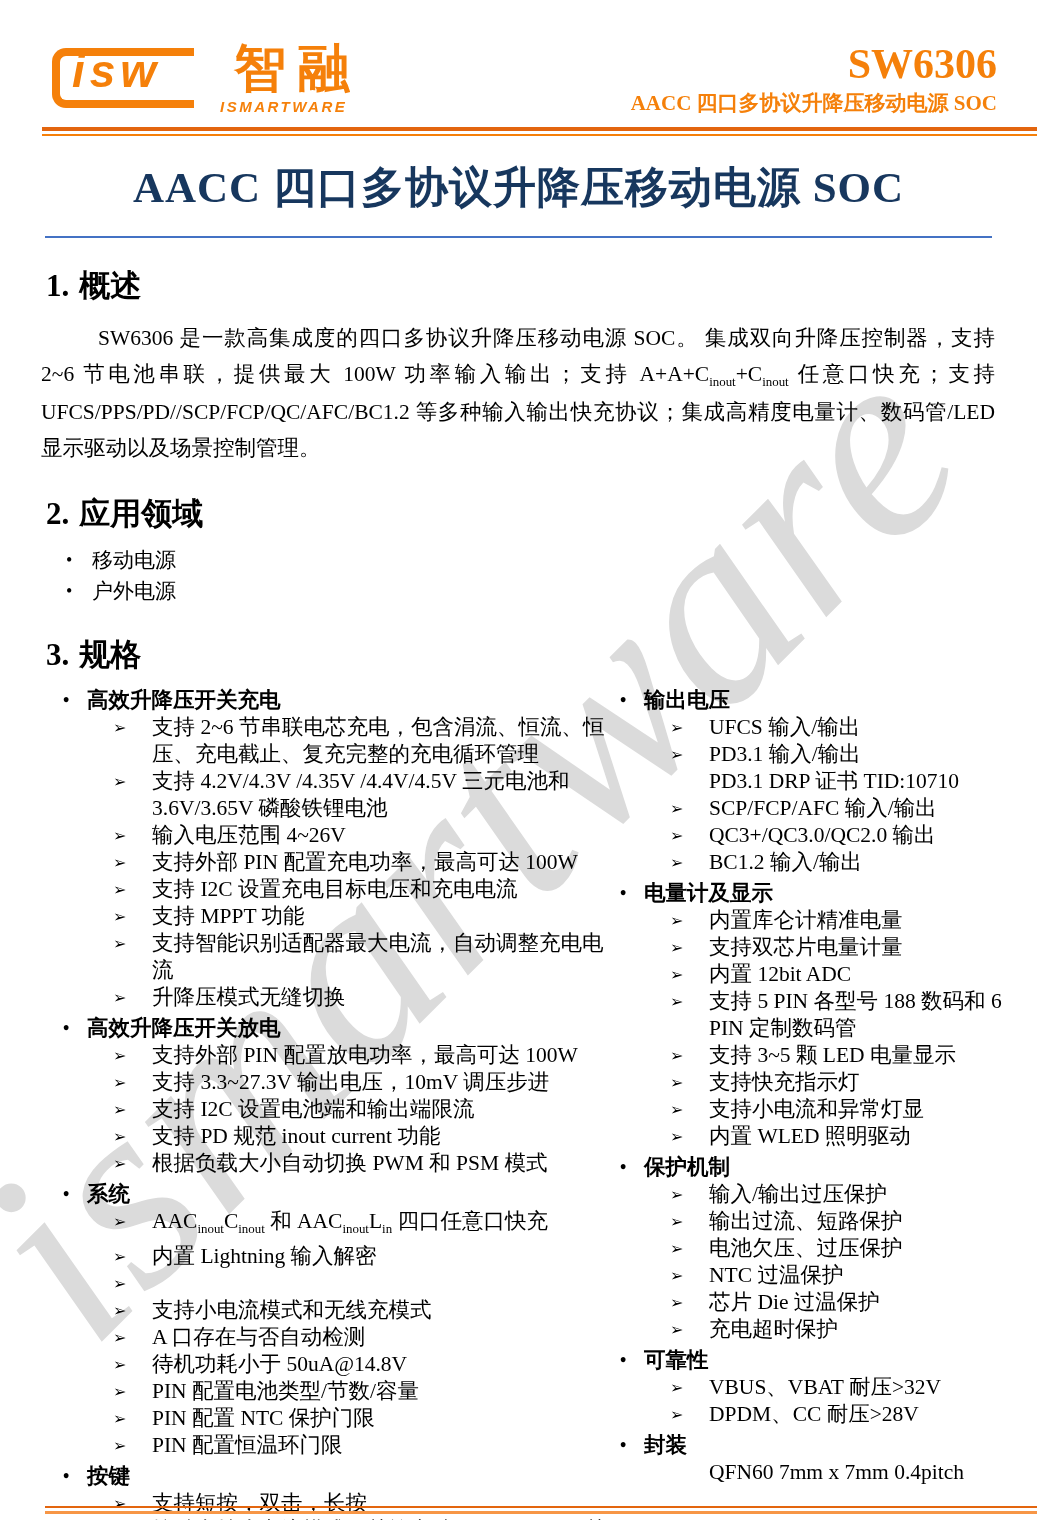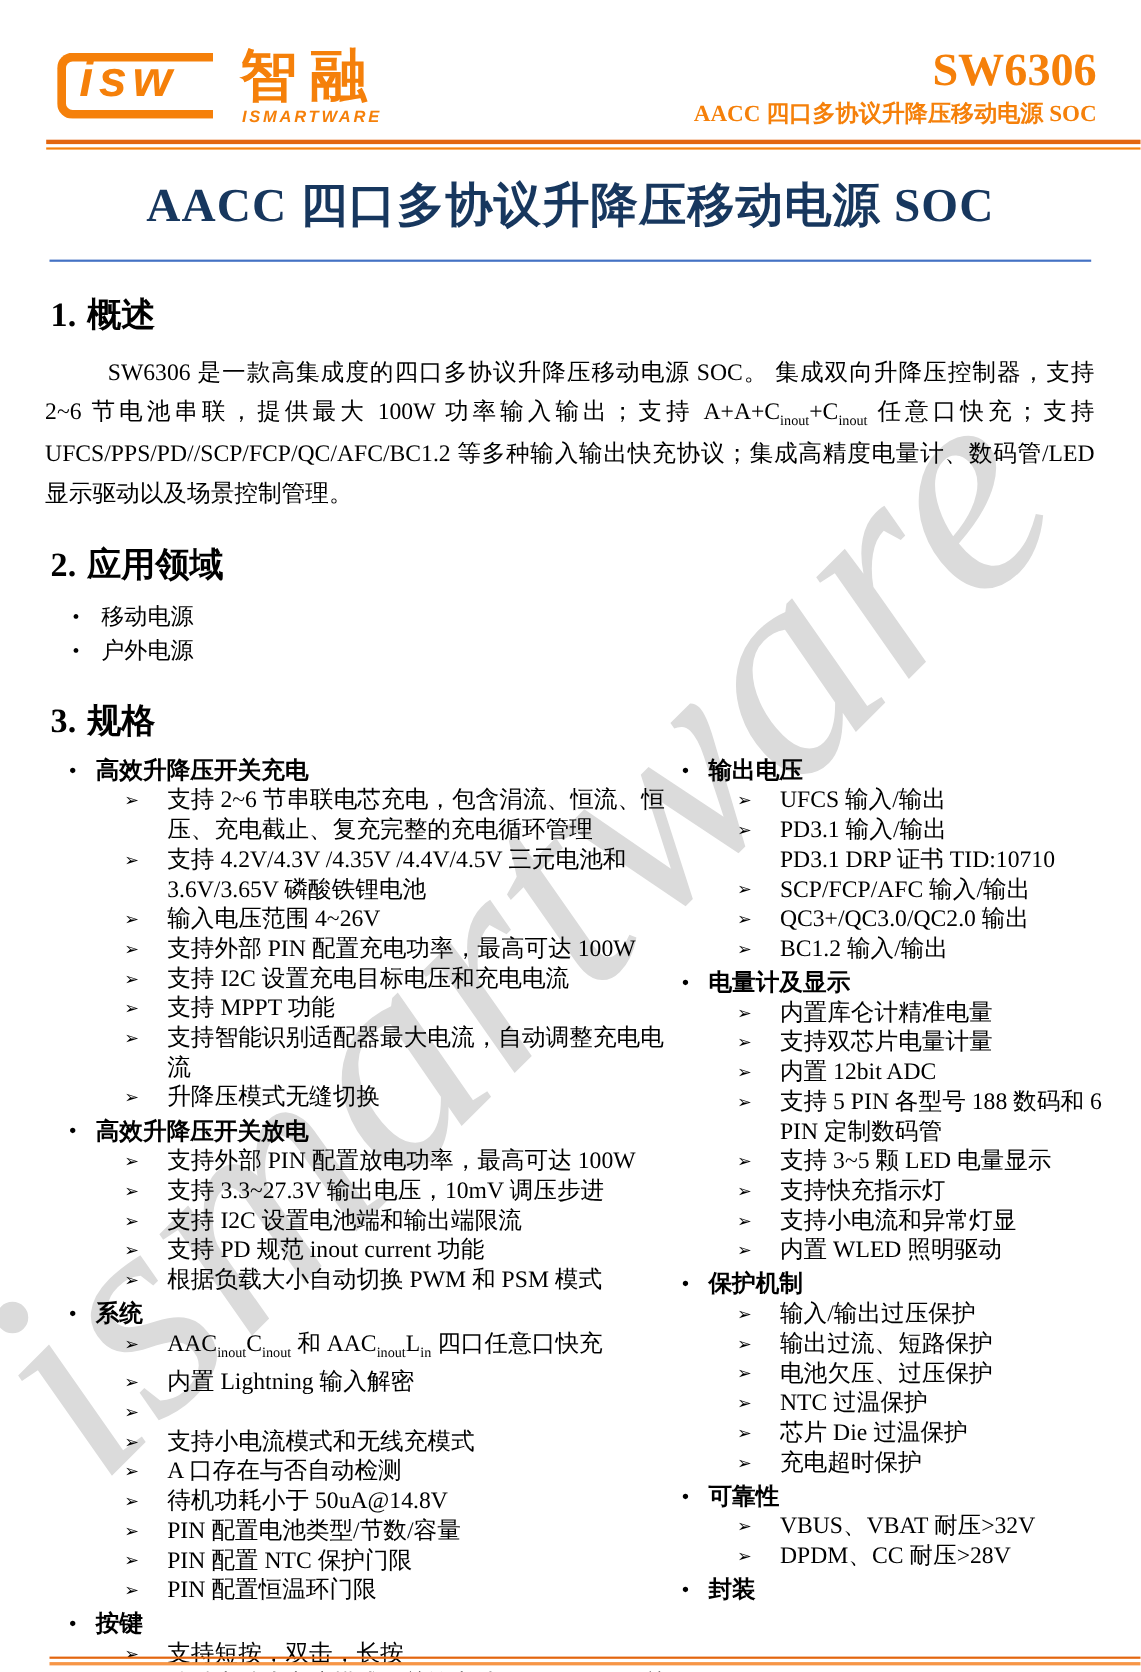--- a/index.html
+++ b/index.html
@@ -21,21 +21,21 @@
 
   
   header{display:flex;justify-content:space-between;align-items:flex-start;padding:42px 40px 0 48px;}
   .logo{position:relative;width:340px;height:74px;flex:none;}
   .logo-bracket{position:absolute;left:4px;top:6px;width:134px;height:44px;
         border:8px solid var(--orange);border-right:none;border-radius:14px 0 0 14px;}
   .logo-isw{position:absolute;left:24px;top:2px;
         font-style:italic;font-weight:bold;font-size:46px;
         font-family:"Liberation Sans","DejaVu Sans",sans-serif;
         color:var(--orange);letter-spacing:5px;}
-  .logo-cn{position:absolute;left:170px;top:-8px;font-weight:bold;font-size:52px;
+  .logo-cn{position:absolute;left:186px;top:-8px;font-weight:bold;font-size:52px;
         color:var(--orange);letter-spacing:12px;
         font-family:"Liberation Sans","DejaVu Sans",sans-serif;}
   .logo-sub{position:absolute;left:172px;top:56px;
         font-style:italic;font-weight:bold;font-size:15px;
         font-family:"Liberation Sans","DejaVu Sans",sans-serif;
         color:var(--orange);letter-spacing:2.5px;}
   .head-right{text-align:right;padding-top:0;margin-left:15px;}
   .part-number{font-size:42px;font-weight:bold;color:var(--orange);line-height:1.05;}
   .product-line{font-size:21px;font-weight:bold;color:var(--orange);margin-top:3px;}
 
@@ -344,19 +344,23 @@
             <div class="spec-item">
               <span class="arrow">➢</span>
               <span class="itext">DPDM、CC 耐压&gt;28V</span>
             </div>
           </div>
           <div class="spec-group">
             <div class="spec-cat">
               <span class="dot">•</span>
               <span class="cat-text">封装</span>
             </div>
+            <div class="spec-item">
+              <span class="arrow" style="visibility: hidden;">➢</span>
+              <span class="itext">QFN60 7mm x 7mm 0.4pitch</span>
+            </div>
           </div>
         </div>
     </div>
   </div>
 
   <div class="rule-footer"></div>
 </div>
 
 </body></html>

